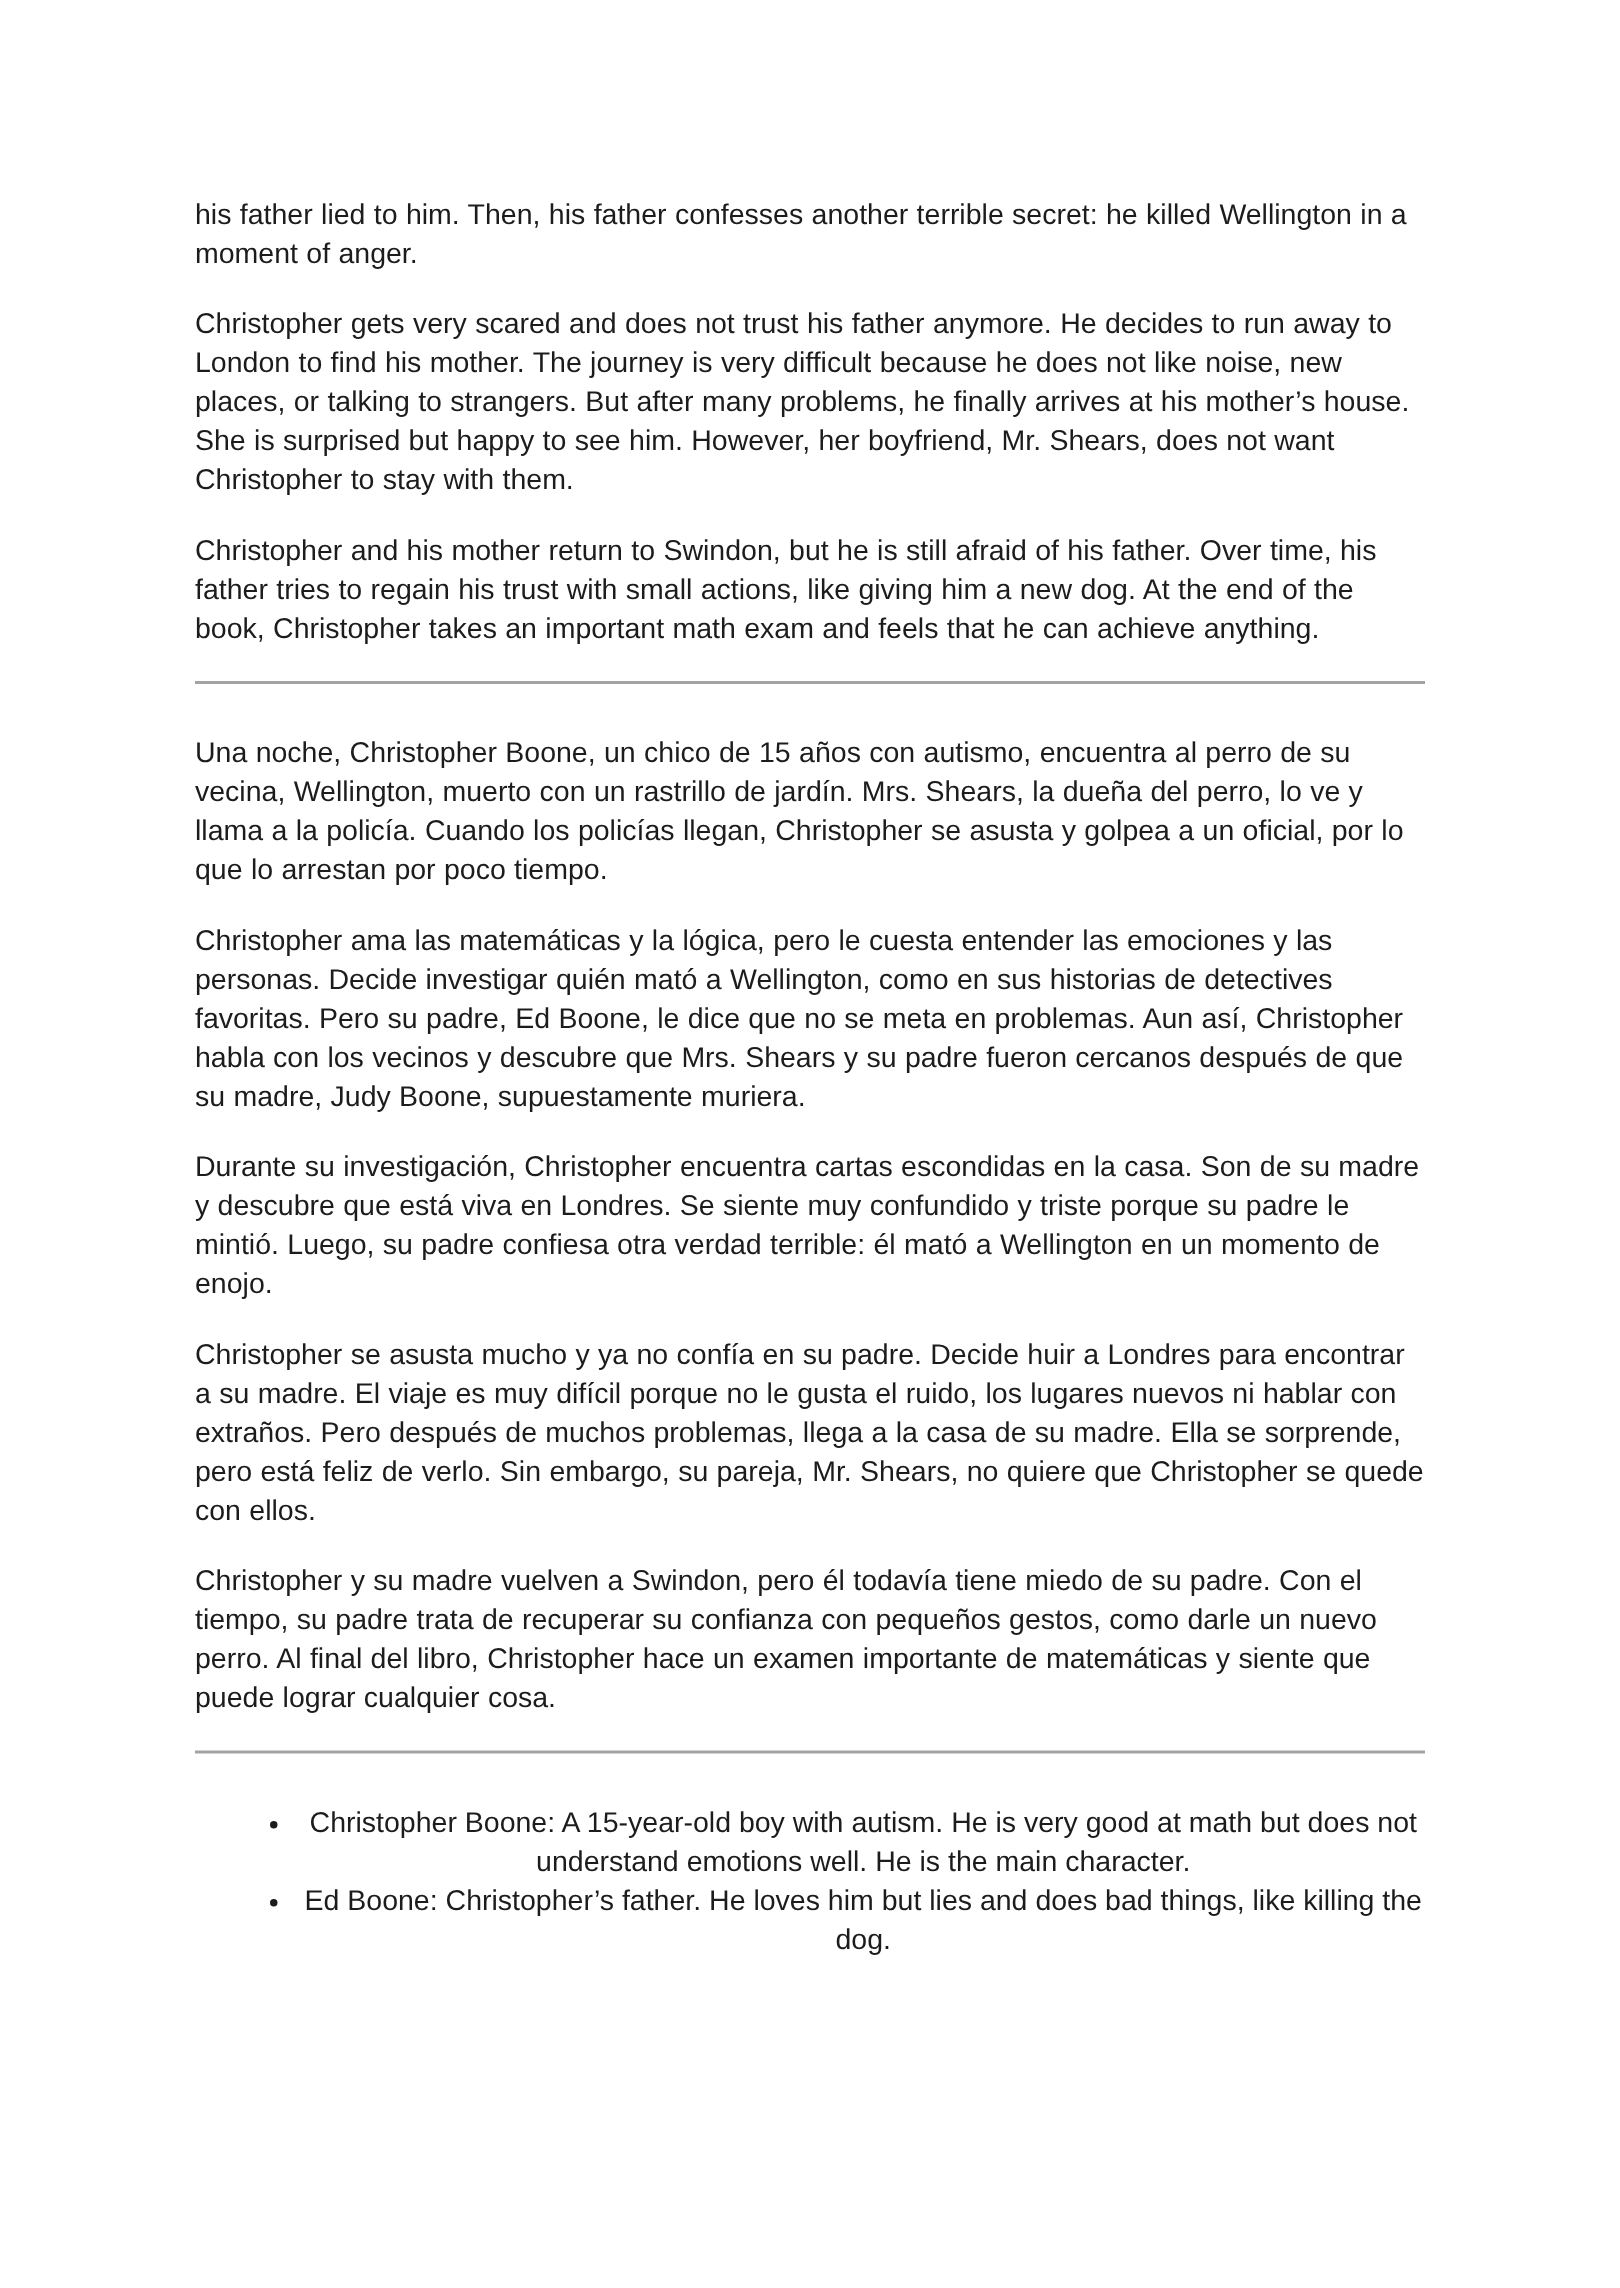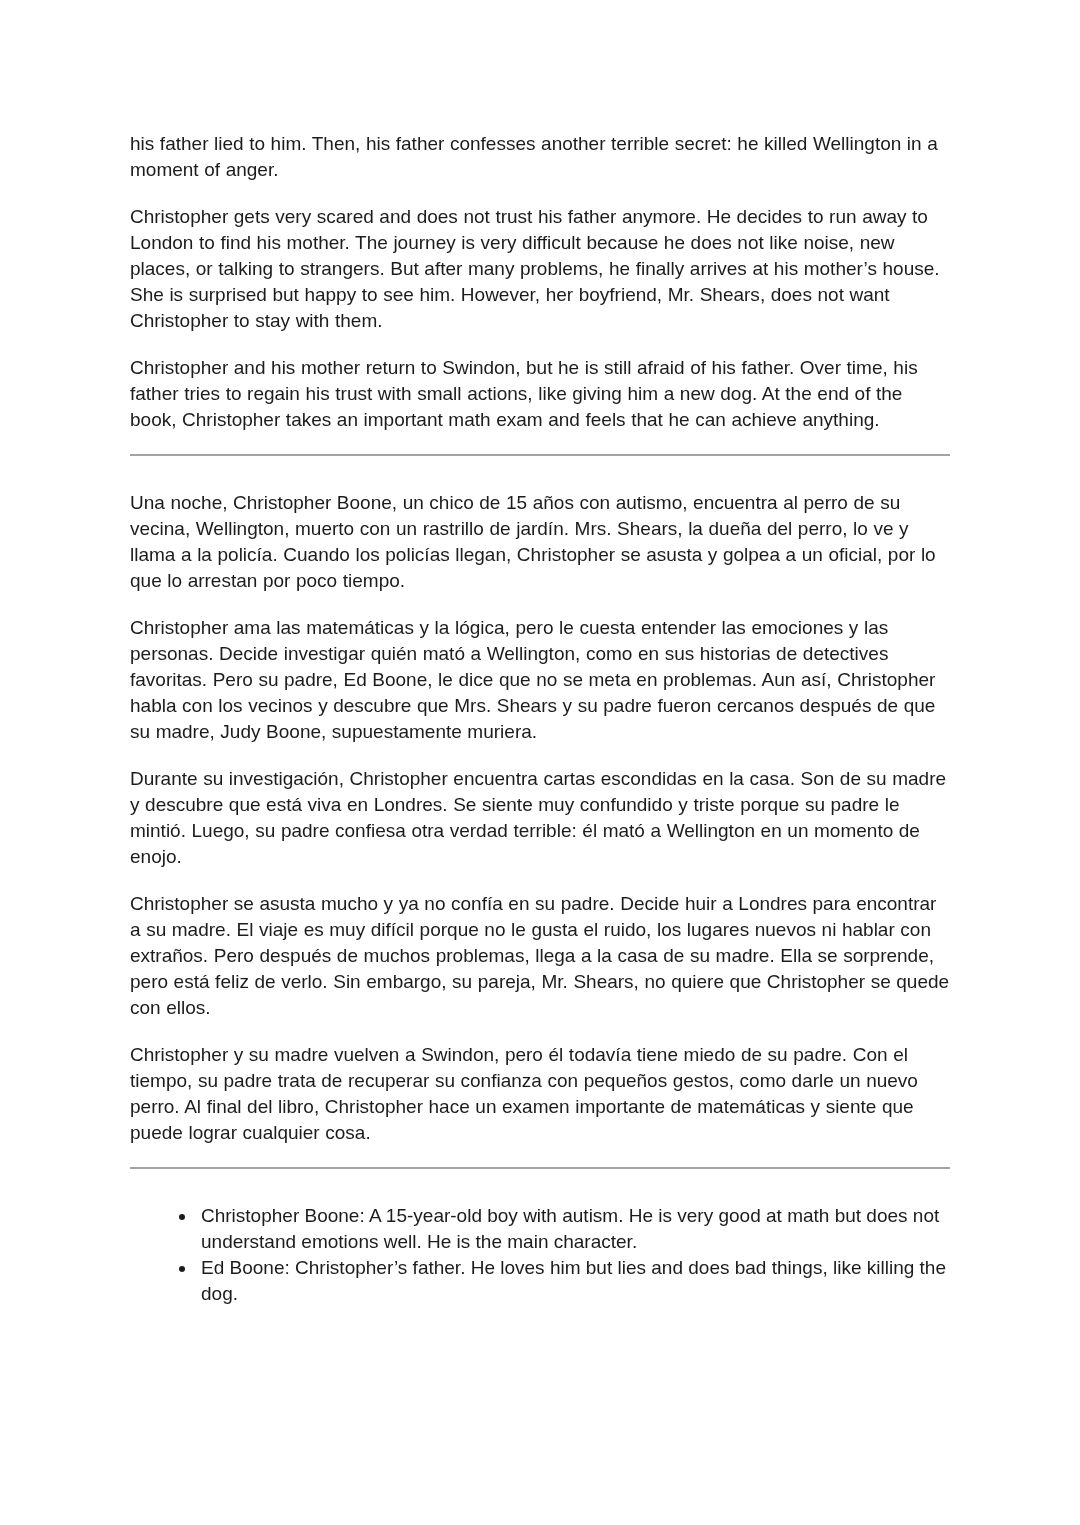--- a/index.html
+++ b/index.html
@@ -42,20 +42,21 @@
     margin: 0;
     padding: 0 0 0 67px;
     list-style-position: outside;
   }
   ul.char-list li {
     font-size: 19px;
     line-height: 26px;
     color: #1c1c1c;
     margin: 0;
     padding-left: 4px;
+    text-align: center;
   }
 </style>
 </head>
 <body>
 
 <div class="doc-page">
   <div class="doc-content">
 
     <p class="para"><span>his father lied to him. Then, his father confesses another terrible secret: he killed Wellington in a moment of anger.</span></p>
 

